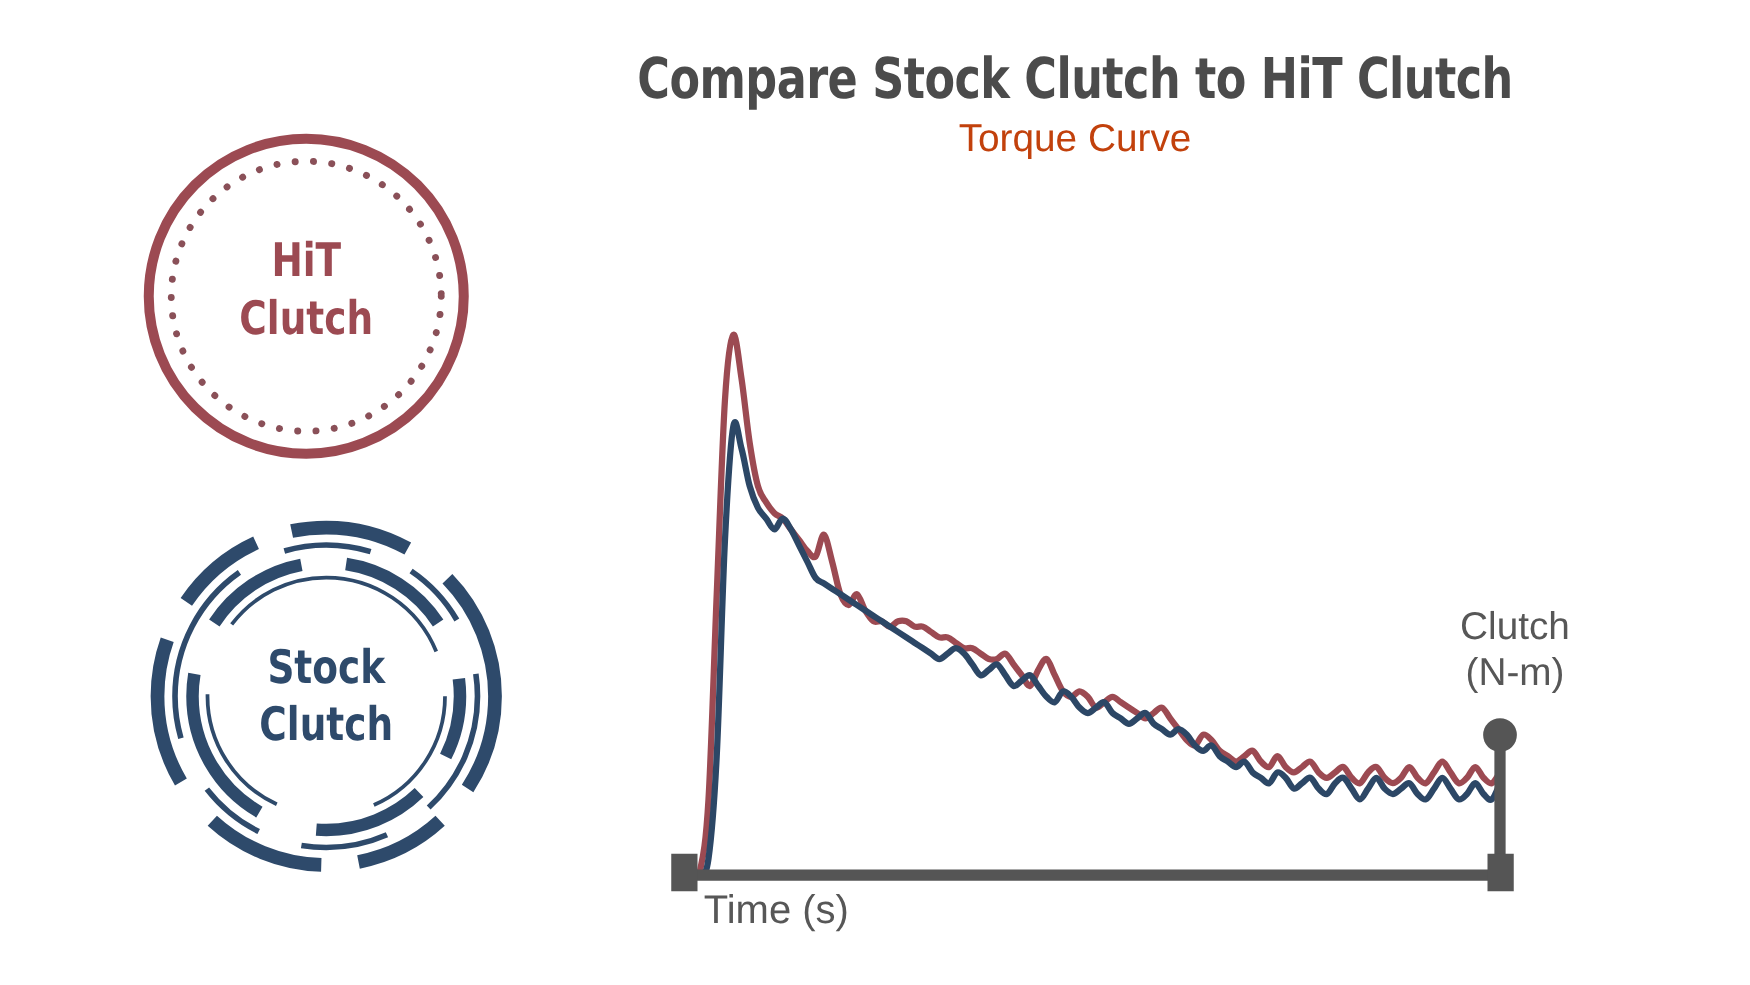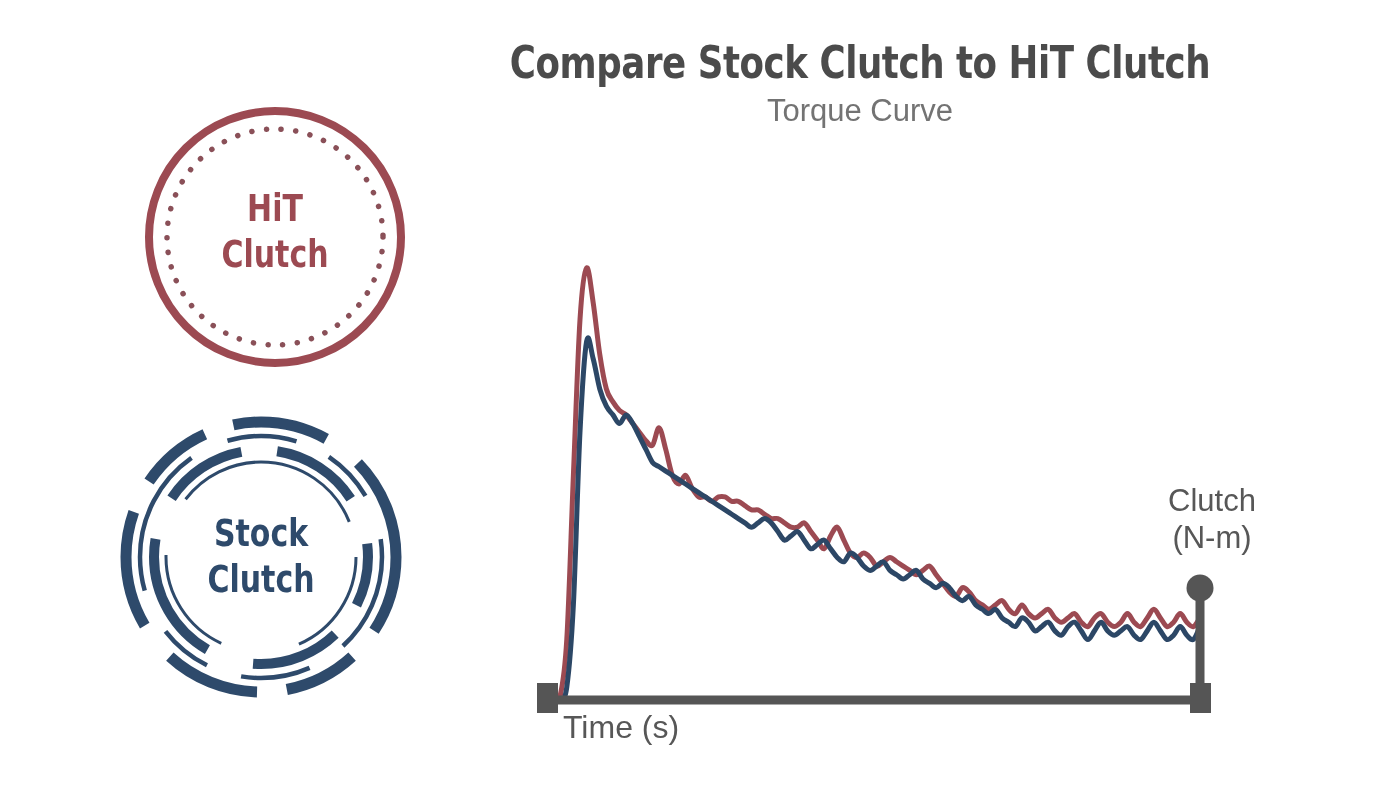--- a/index.html
+++ b/index.html
@@ -38,21 +38,21 @@
     color: #4b4b4b;
     transform: scaleX(0.88);
     transform-origin: center center;
     white-space: nowrap;
   }
   #subtitle {
     font-family: "Liberation Sans", sans-serif;
     font-weight: normal;
     font-size: 31px;
     line-height: 38px;
-    color: #737373;
+    color: #c2410c;
     margin-top: 4px;
   }
 
   
   .badge {
     position: absolute;
   }
   .badge svg {
     display: block;
     overflow: visible;
@@ -61,21 +61,21 @@
     position: absolute;
     left: 0;
     width: 100%;
     text-align: center;
     font-family: "DejaVu Sans Condensed", "Liberation Sans Narrow", "Liberation Sans", sans-serif;
     font-weight: bold;
     letter-spacing: 0px;
     pointer-events: none;
   }
   #hit-badge {
-    left: 142px;
+    left: 112px;
     top: 104px;
     width: 266px;
     height: 266px;
   }
   #hit-label {
     top: 82px;
     font-size: 37px;
     line-height: 46px;
     color: #9c4a52;
     transform: scaleX(0.9);

